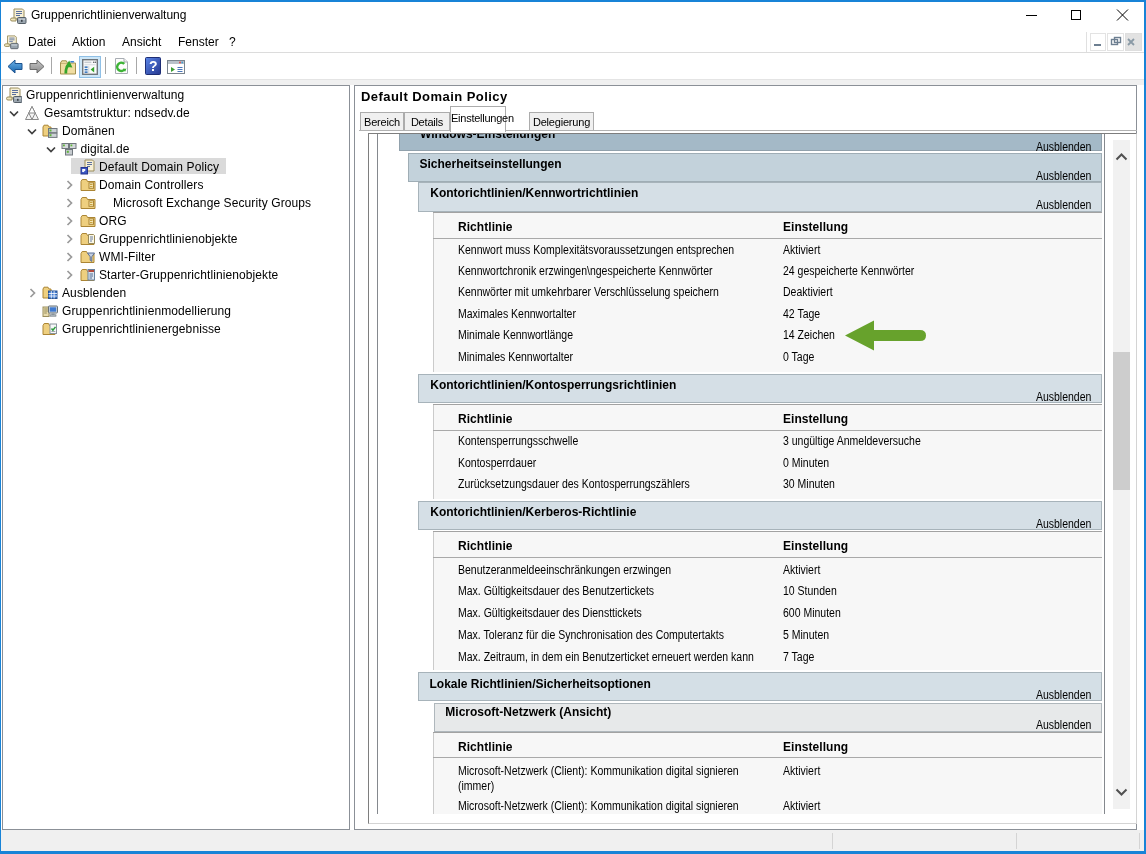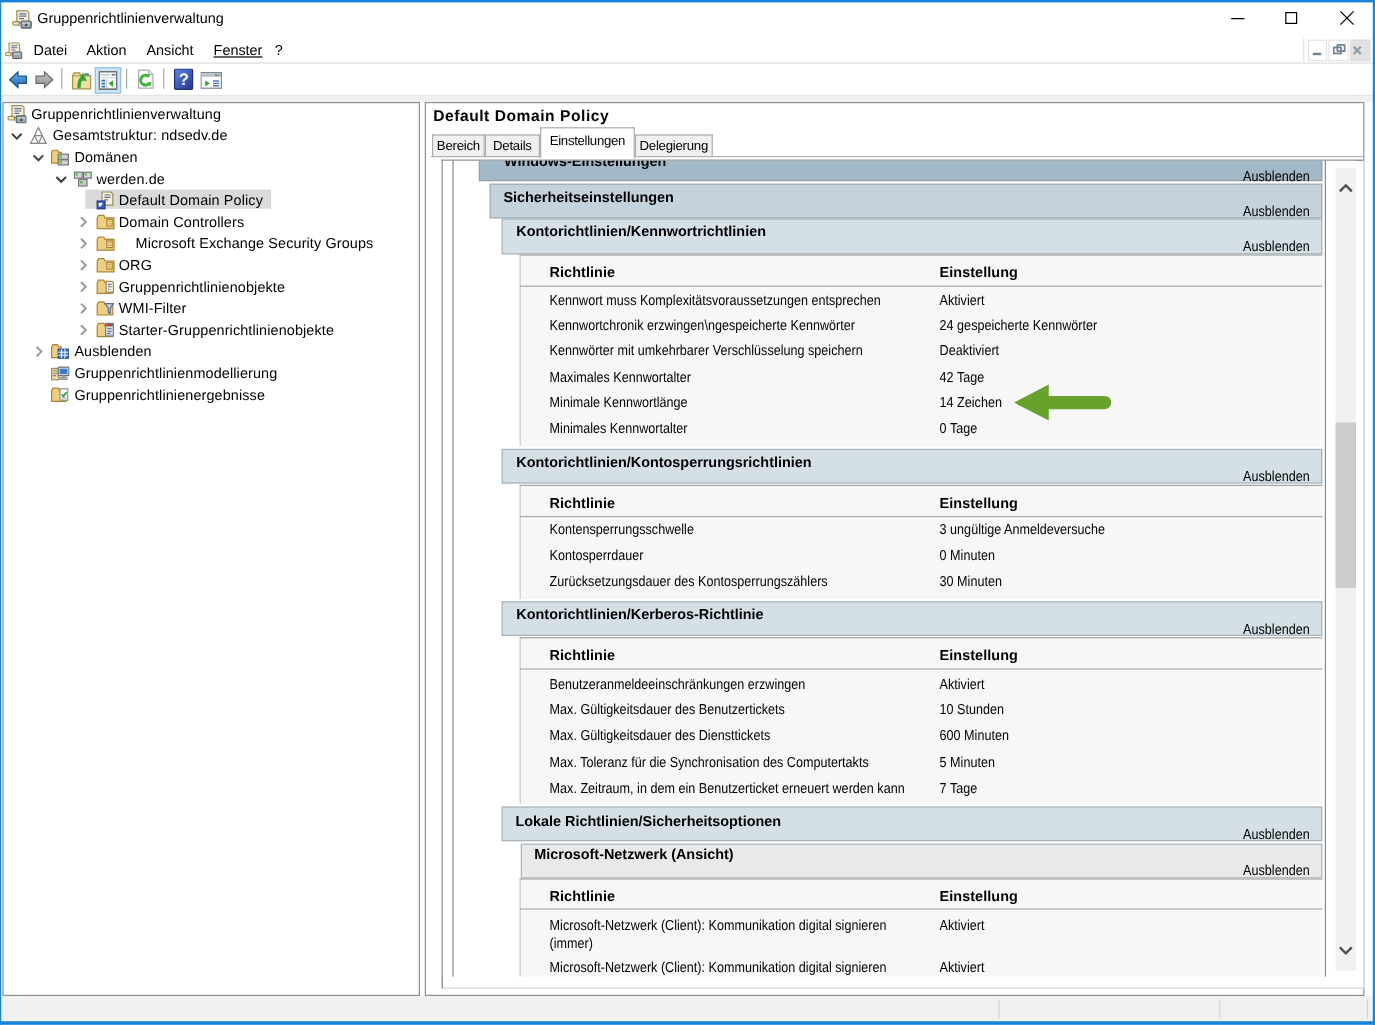--- a/index.html
+++ b/index.html
@@ -61,21 +61,21 @@
 <svg class="abs" style="left:4px;top:35px;" width="15" height="15" viewBox="0 0 17 17">
  <path d="M4 1 h8.5 l1.5 1.5 V11 H4 Z" fill="#f7f0d6" stroke="#9a8d5c" stroke-width="1"></path>
  <path d="M6 3.5 h6 M6 5.5 h6 M6 7.5 h4" stroke="#5a6f9e" stroke-width="1"></path>
  <path d="M2 10 h4 v3 h-4 a1.5 1.5 0 0 1 0,-3 Z" fill="#efe5bd" stroke="#9a8d5c" stroke-width="1"></path>
  <rect x="7.5" y="9.5" width="8.5" height="6" rx="1" fill="#9aa5ae" stroke="#555f68" stroke-width="1"></rect>
  <rect x="8.5" y="10.5" width="6.5" height="1.6" fill="#c2cad1"></rect>
 </svg>
 <div class="t" style="left:28px;top:35px;">Datei</div>
 <div class="t" style="left:72px;top:35px;">Aktion</div>
 <div class="t" style="left:122px;top:35px;">Ansicht</div>
-<div class="t" style="left:178px;top:35px;text-decoration:underline;">Fenster</div>
+<div class="t" style="left:178px;top:35px;">Fenster</div>
 <div class="t" style="left:229px;top:35px;">?</div>
 <div class="abs" style="left:1086px;top:32px;width:1px;height:20px;background:#e0e0e0;"></div>
 <div class="abs" style="left:1090px;top:33px;width:16px;height:18px;border:1px solid #e3e3e3;box-sizing:border-box;"></div>
 <div class="abs" style="left:1107px;top:33px;width:17px;height:18px;border:1px solid #e3e3e3;box-sizing:border-box;"></div>
 <div class="abs" style="left:1125px;top:33px;width:17px;height:18px;border:1px solid #dedede;background:#e2e2e2;box-sizing:border-box;"></div>
 <svg class="abs" style="left:1090px;top:33px;" width="52" height="18" viewBox="0 0 52 18">
  <rect x="4" y="11" width="7" height="2" fill="#6d7f91"></rect>
  <rect x="21.5" y="6.5" width="6" height="5" fill="none" stroke="#6d7f91" stroke-width="1.4"></rect>
  <rect x="24.5" y="4.5" width="6" height="5" fill="none" stroke="#6d7f91" stroke-width="1.4"></rect>
  <path d="M38 6 L44 12 M44 6 L38 12" stroke="#8a9aa6" stroke-width="1.8"></path>
@@ -183,21 +183,21 @@
       <path d="M5 7.5 L9 11.5 L13 7.5" fill="none" stroke="#3f3f3f" stroke-width="1.7"></path>
     </svg>
     <svg class="abs" style="left:61px;top:141px" width="16" height="16" viewBox="0 0 16 16">
       <rect x="1" y="2.5" width="6.5" height="5" fill="#d4d8db" stroke="#70777d"></rect>
       <rect x="8.5" y="2.5" width="6.5" height="5" fill="#d4d8db" stroke="#70777d"></rect>
       <rect x="4.5" y="8.5" width="7" height="5.5" fill="#c6cbcf" stroke="#70777d"></rect>
       <rect x="5.8" y="9.8" width="2" height="2" fill="#5fb53a"></rect>
       <rect x="2" y="3.5" width="1.8" height="1.8" fill="#5fb53a"></rect>
       <rect x="9.5" y="3.5" width="1.8" height="1.8" fill="#5fb53a"></rect>
     </svg>
-    <div class="t treetext" style="left:80.5px;top:141.5px;">werden.de</div>
+    <div class="t treetext" style="left:80.5px;top:141.5px;">digital.de</div>
     <svg class="abs" style="left:80px;top:159px" width="16" height="16" viewBox="0 0 16 16">
       <path d="M5 1 h7.5 l1.5 1.5 V12 H5 Z" fill="#f7f0d6" stroke="#9a8d5c" stroke-width="1"></path>
       <path d="M7 3.5 h5 M7 5.5 h5 M7 7.5 h3" stroke="#5a6f9e" stroke-width="1"></path>
       <path d="M3.5 10 h3 v3 h-3 a1.5 1.5 0 0 1 0,-3 Z" fill="#efe5bd" stroke="#9a8d5c" stroke-width="1"></path>
       <rect x="1" y="8.5" width="6.5" height="6.5" fill="#3a57c2" stroke="#26348f"></rect>
       <path d="M2.8 13 v-2.5 h2.5 M3 12.8 l2.3-2.3" stroke="#fff" stroke-width="1.2" fill="none"></path>
     </svg>
     <div class="t treetext" style="left:99px;top:159.5px;">Default Domain Policy</div>
     <svg class="abs" style="left:60px;top:176px" width="18" height="18">
       <path d="M7.5 5 L11.5 9 L7.5 13" fill="none" stroke="#9a9a9a" stroke-width="1.7"></path>
@@ -280,21 +280,21 @@
       <path d="M9.5 7.5 l1.4 1.8 l2.6-3.4" stroke="#2f9e3f" stroke-width="1.5" fill="none"></path>
       <path d="M9.3 10.5 h4" stroke="#8a939c" stroke-width="0.8"></path>
     </svg>
     <div class="t treetext" style="left:62px;top:321.5px;">Gruppenrichtlinienergebnisse</div>
   </div>
 
 <div class="abs" id="rightPanel"></div>
 <div class="t b" style="left:361px;top:89px;font-size:13px;letter-spacing:0.45px;">Default Domain Policy</div>
 <div class="abs tab" style="left:360px;width:44px;">Bereich</div>
 <div class="abs tab" style="left:404px;width:46px;">Details</div>
-<div class="abs tab" id="tabActive" style="left:450px;width:79px;">Einstellungen</div>
+<div class="abs tab" id="tabActive" style="left:450px;width:56px;">Einstellungen</div>
 <div class="abs tab" style="left:529px;width:65px;">Delegierung</div>
 <div class="abs" id="tabLine"></div>
 
 <div class="abs" id="repFrame"></div>
 <div class="abs" id="repClip">
     <div class="abs" style="left:8.199999999999989px;top:0;width:1px;height:679.5px;background:#85898e;"></div>
     <div class="abs" style="left:734.5px;top:0;width:1px;height:679.5px;background:#85898e;"></div>
     <div class="band" style="left:29.600000000000023px;top:-13.200000000000003px;height:29.700000000000003px;width:703.1999999999999px;background:#a4b9c7;"></div>
     <div class="bandtitle" style="left:51px;top:-7.300000000000011px;text-align:center;">Windows-Einstellungen</div>
     <div class="ausb" style="right:38.200000000000045px;top:5.5px;">Ausblenden</div>

